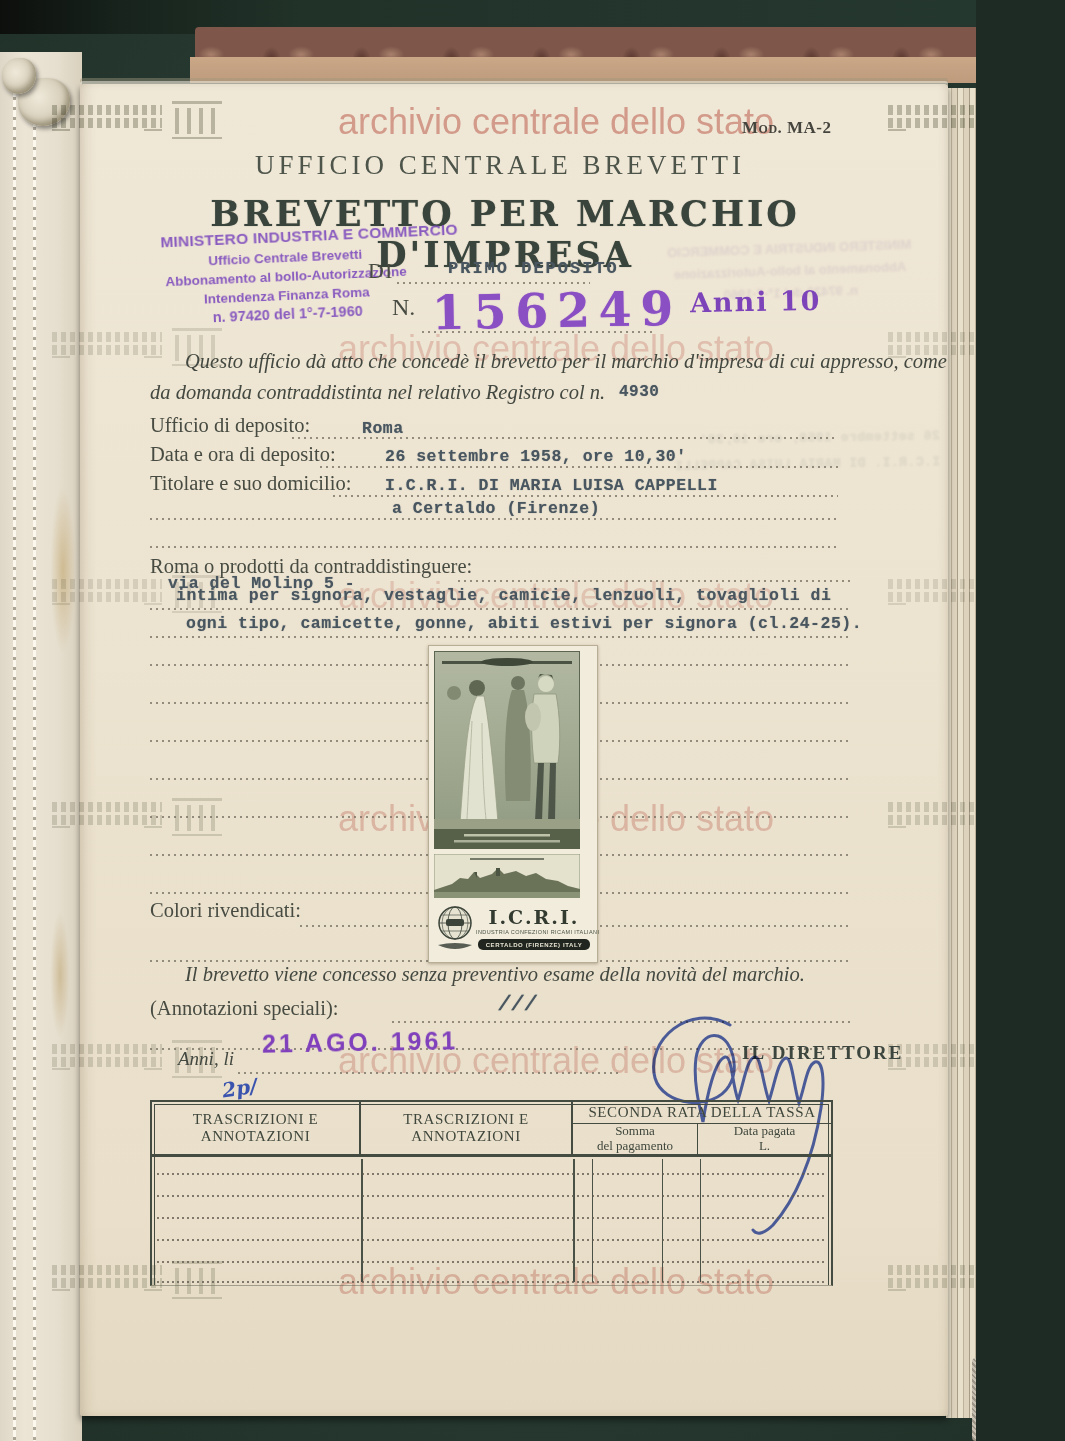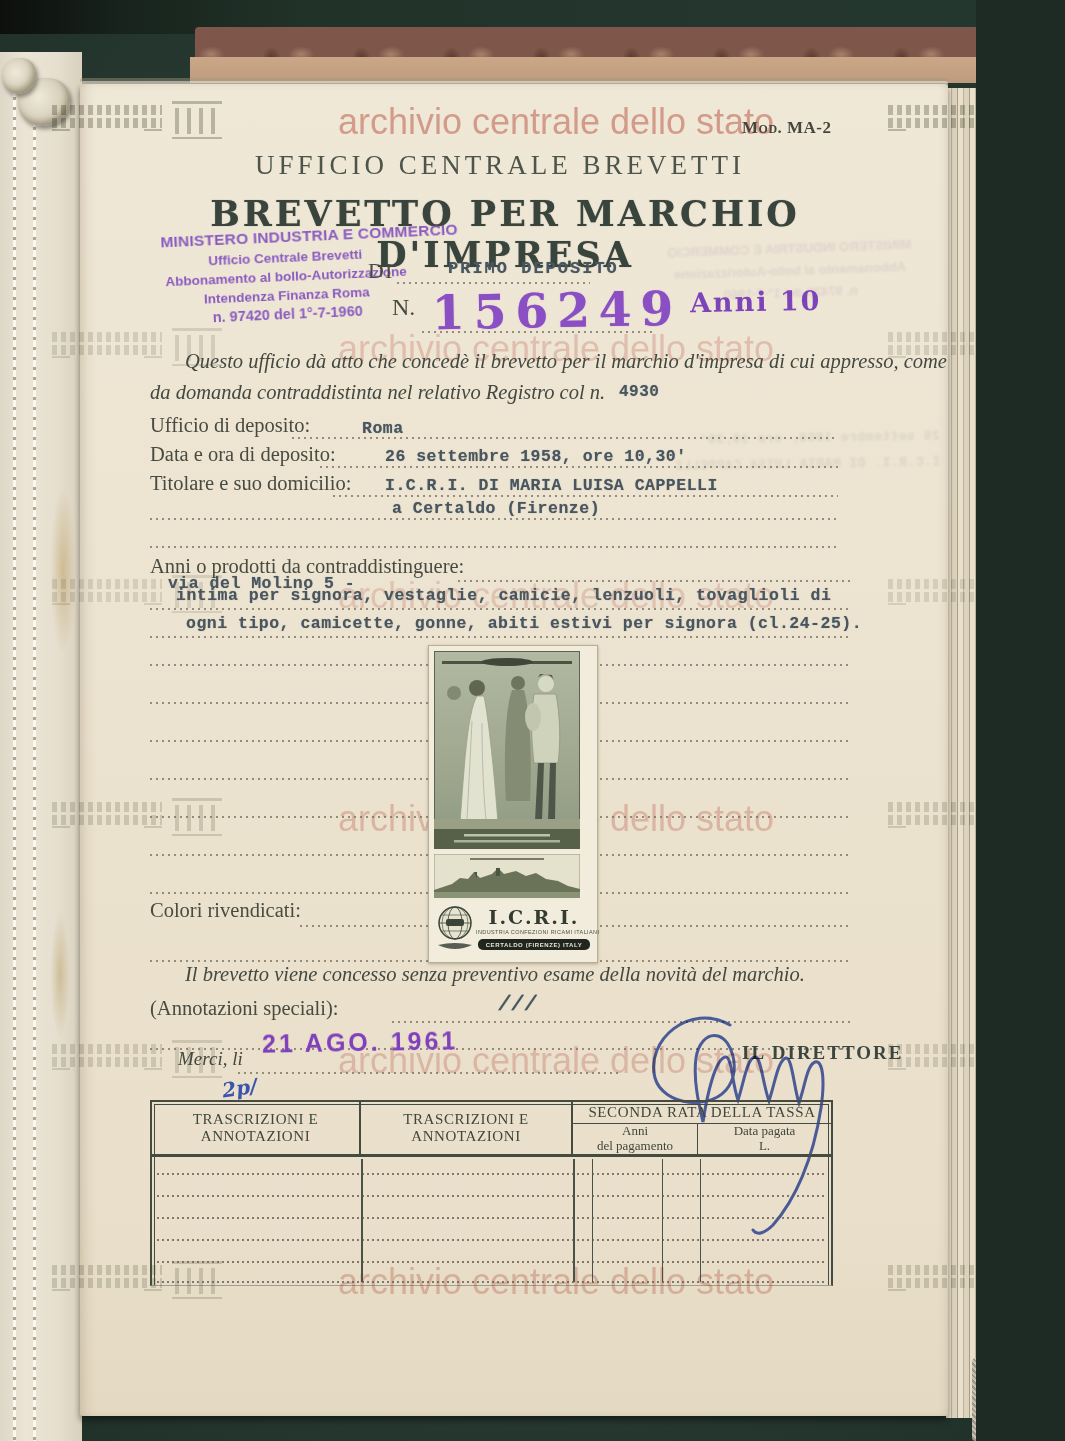--- a/index.html
+++ b/index.html
@@ -175,21 +175,21 @@
   <div class="abs serif-label" style="left:150px;top:472px;">Titolare e suo domicilio:</div>
   <div class="abs dot" style="left:333px;top:495px;width:505px;"></div>
   <div class="abs typed" style="left:385px;top:476px;">I.C.R.I. DI MARIA LUISA CAPPELLI</div>
 
   <div class="abs dot" style="left:150px;top:518px;width:688px;"></div>
   <div class="abs typed" style="left:392px;top:499px;">a Certaldo (Firenze)</div>
 
   <div class="abs dot" style="left:150px;top:546px;width:688px;"></div>
   <div class="abs typed" style="left:168px;top:526px;margin-top:48px;">via del Molino 5 -</div>
 
-  <div class="abs serif-label" style="left:150px;top:555px;">Anni o prodotti da contraddistinguere:</div>
+  <div class="abs serif-label" style="left:150px;top:555px;">Roma o prodotti da contraddistinguere:</div>
   <div class="abs dot" style="left:458px;top:580px;width:394px;"></div>
   <div class="abs dot" style="left:150px;top:608px;width:702px;"></div>
   <div class="abs typed" style="left:176px;top:586px;">intima per signora, vestaglie, camicie, lenzuoli, tovaglioli di</div>
   <div class="abs dot" style="left:150px;top:636px;width:702px;"></div>
   <div class="abs typed" style="left:186px;top:614px;">ogni tipo, camicette, gonne, abiti estivi per signora (cl.24-25).</div>
 
   <div class="abs dot" style="left:150px;top:664px;width:702px;"></div>
   <div class="abs dot" style="left:150px;top:702px;width:702px;"></div>
   <div class="abs dot" style="left:150px;top:740px;width:702px;"></div>
   <div class="abs dot" style="left:150px;top:778px;width:702px;"></div>
@@ -255,41 +255,41 @@
       </div>
     </div>
   </div>
 
   <div class="abs serif-italic" style="left:185px;top:963px;">Il brevetto viene concesso senza preventivo esame della novità del marchio.</div>
   <div class="abs serif-label" style="left:150px;top:997px;">(Annotazioni speciali):</div>
   <div class="abs dot" style="left:392px;top:1021px;width:460px;"></div>
   <div class="abs typed" style="left:498px;top:993px;font-size:21px;transform:skewX(-8deg);">///</div>
   <div class="abs dot" style="left:150px;top:1048px;width:702px;"></div>
 
-  <div class="abs serif-italic" style="left:178px;top:1048px;font-size:19px;">Merci, li</div>
+  <div class="abs serif-italic" style="left:178px;top:1048px;font-size:19px;">Anni, li</div>
   <div class="abs dot" style="left:238px;top:1072px;width:384px;"></div>
   <div class="abs stamp-sans purple" style="left:262px;top:1028px;font-size:25px;letter-spacing:3px;transform:rotate(-1deg);color:#8040bc;filter:blur(.2px);">21 AGO. 1961</div>
   <div class="abs" style="left:742px;top:1042px;font-family:'Liberation Serif',serif;font-weight:bold;font-size:19px;letter-spacing:2px;color:#3c453e;">IL DIRETTORE</div>
   <div class="abs" style="left:222px;top:1076px;font-family:'DejaVu Serif',serif;font-style:italic;font-weight:bold;font-size:20px;color:#3a53ae;transform:rotate(-8deg);">2p/</div>
 
   <svg class="abs" style="left:635px;top:1000px;mix-blend-mode:multiply;" width="200" height="250" viewBox="0 0 200 250">
     <path d="M 95 25 C 55 2, 10 40, 20 78 C 28 106, 78 112, 94 86 C 105 68, 97 40, 83 36 C 71 33, 63 45, 61 58 C 58 80, 64 105, 68 122
              C 72 95, 80 60, 90 57 C 97 55, 97 84, 103 100 C 109 82, 112 58, 120 57 C 126 56, 128 85, 134 101 C 140 83, 143 60, 151 58 C 157 57, 159 88, 164 103 C 170 86, 172 65, 180 62
              C 188 60, 190 80, 186 108 C 178 160, 160 200, 138 225 C 130 233, 122 236, 118 230" fill="none" stroke="#3e57b7" stroke-width="3" stroke-linecap="round" opacity=".9"></path>
   </svg>
 
   <div class="abs tbl">
     <div class="tbl-head">
       <div class="tbl-h-cell">TRASCRIZIONI E ANNOTAZIONI</div>
       <div class="tbl-h-cell">TRASCRIZIONI E ANNOTAZIONI</div>
       <div>
         <div class="tax-title">SECONDA RATA DELLA TASSA</div>
         <div class="tax-sub">
           <div class="tax-sub-cell" style="width:124px;border-right:1px solid #444b40;">
-            <span>Anni</span>
+            <span>Somma</span>
             <span>del pagamento</span>
           </div>
           <div class="tax-sub-cell" style="flex:1;">
             <span>Data pagata</span>
             <span>L.</span>
           </div>
         </div>
       </div>
     </div>
     <div style="position:absolute;left:0;right:0;top:55px;bottom:0;">

